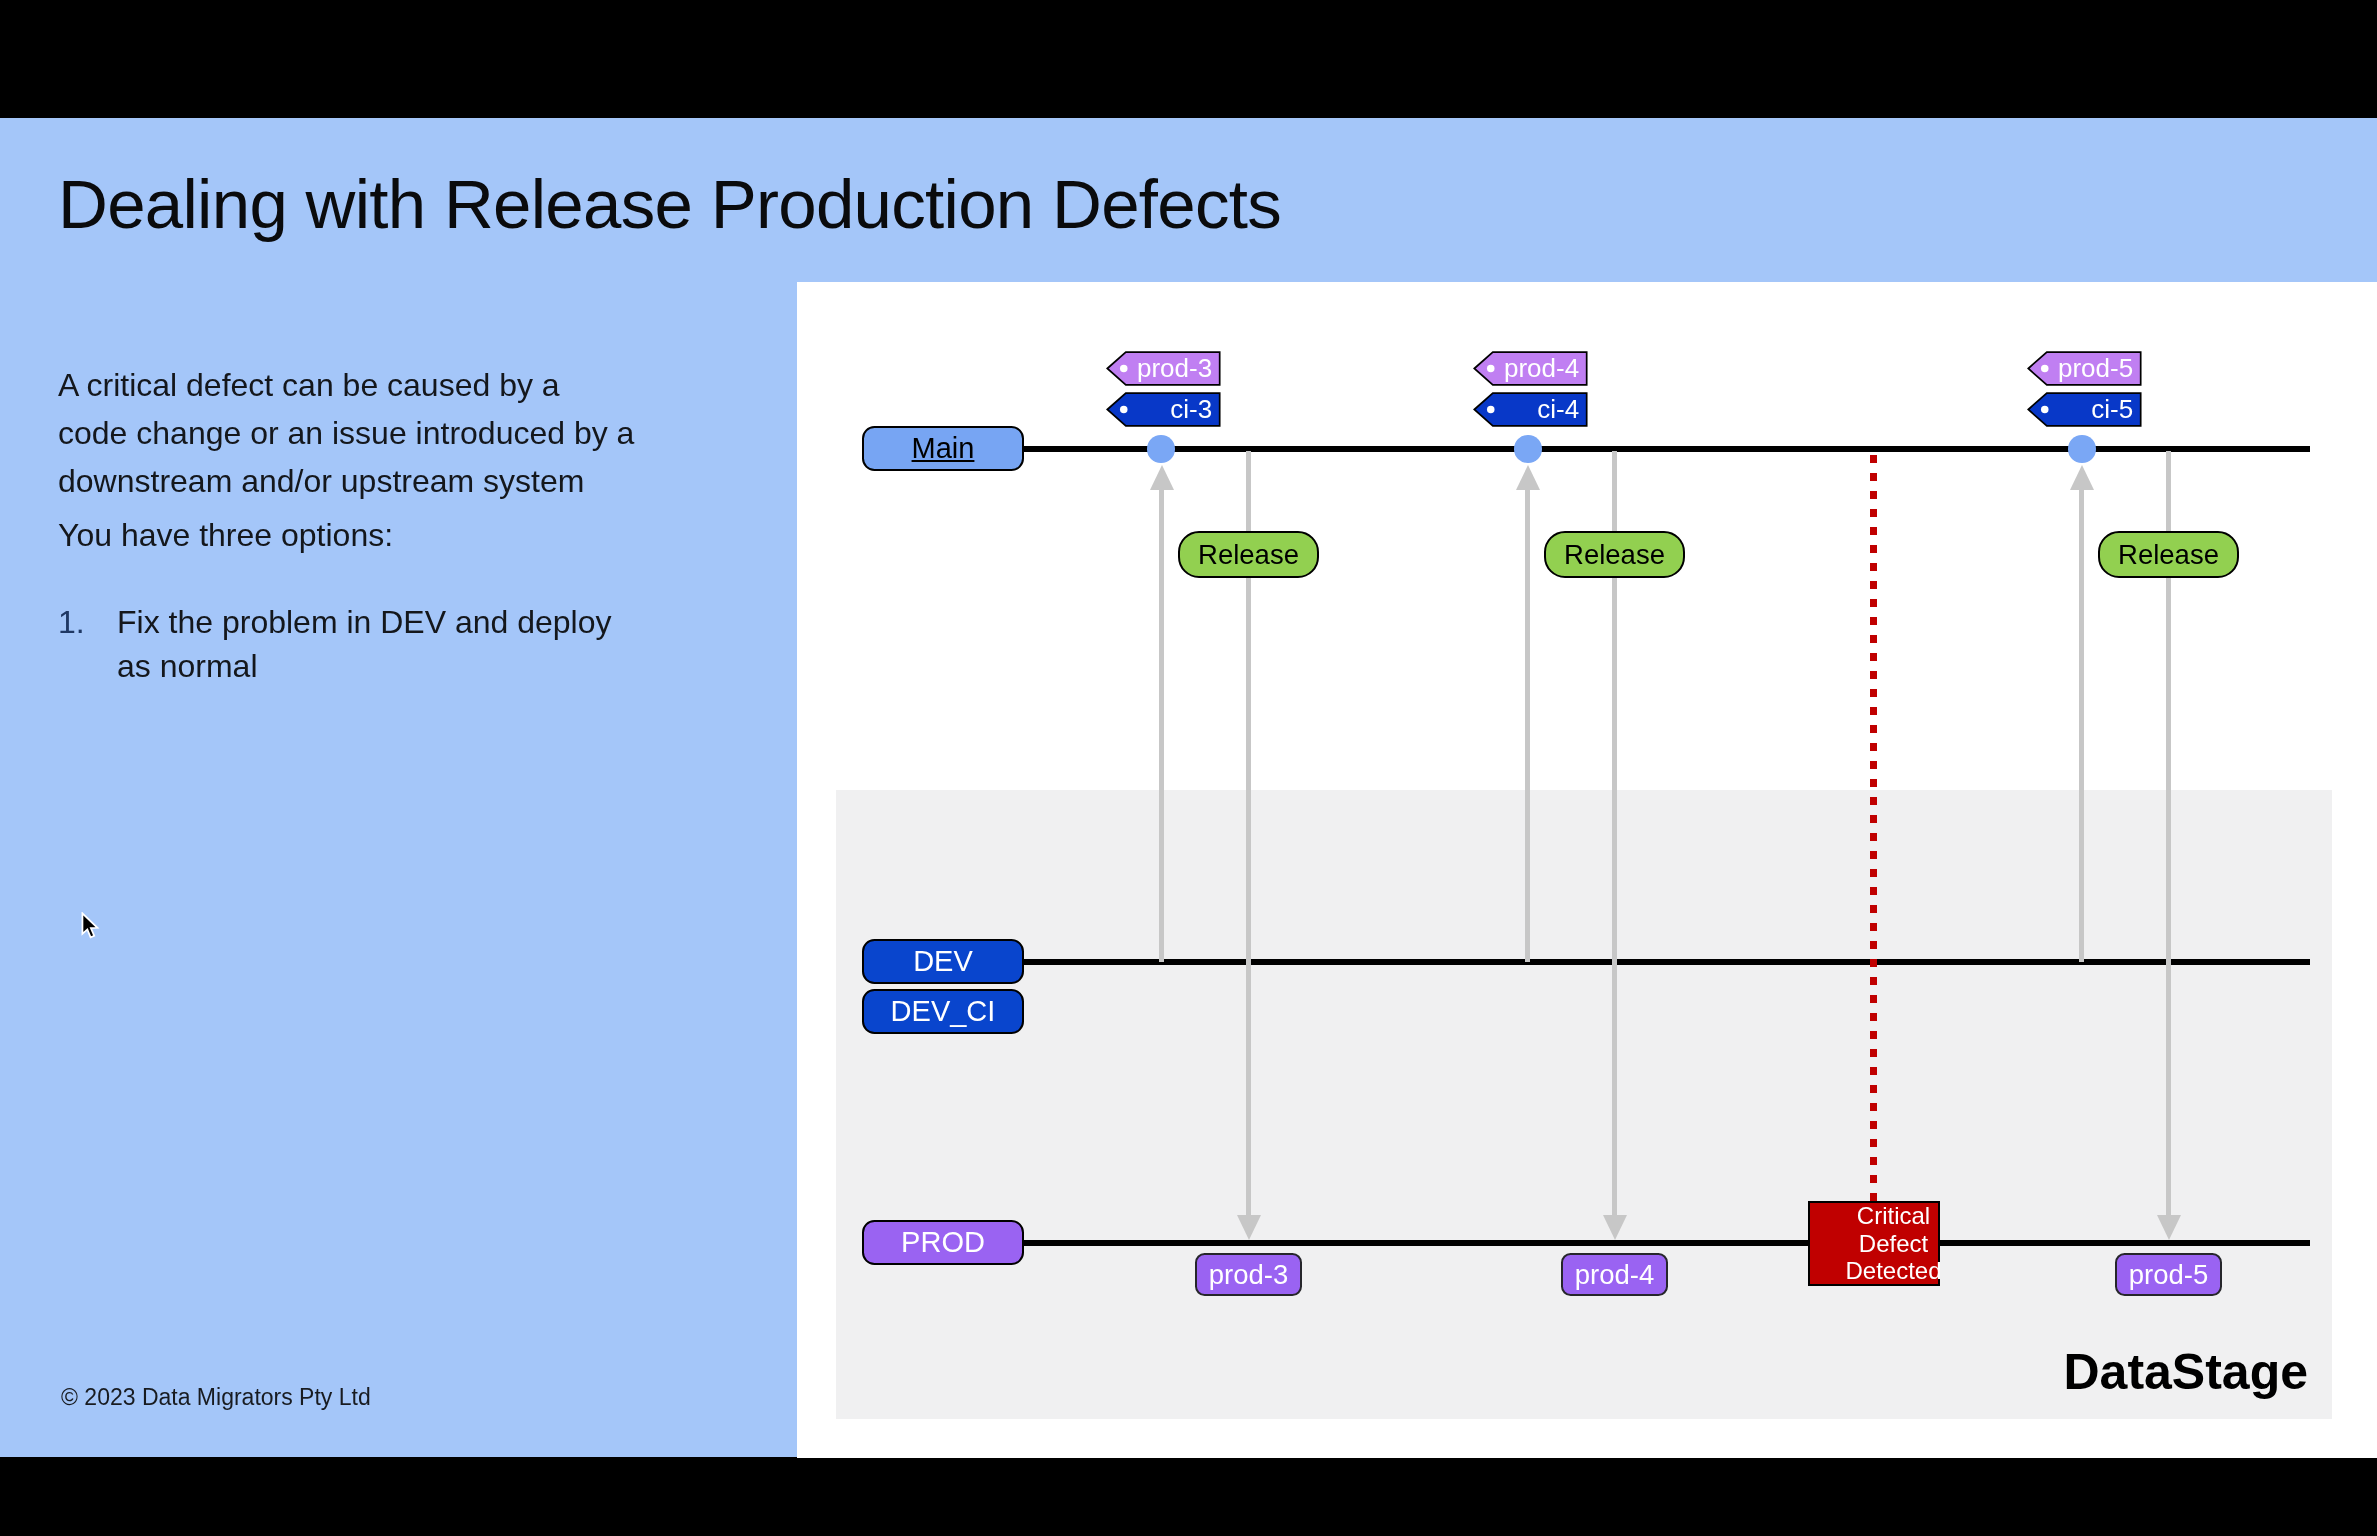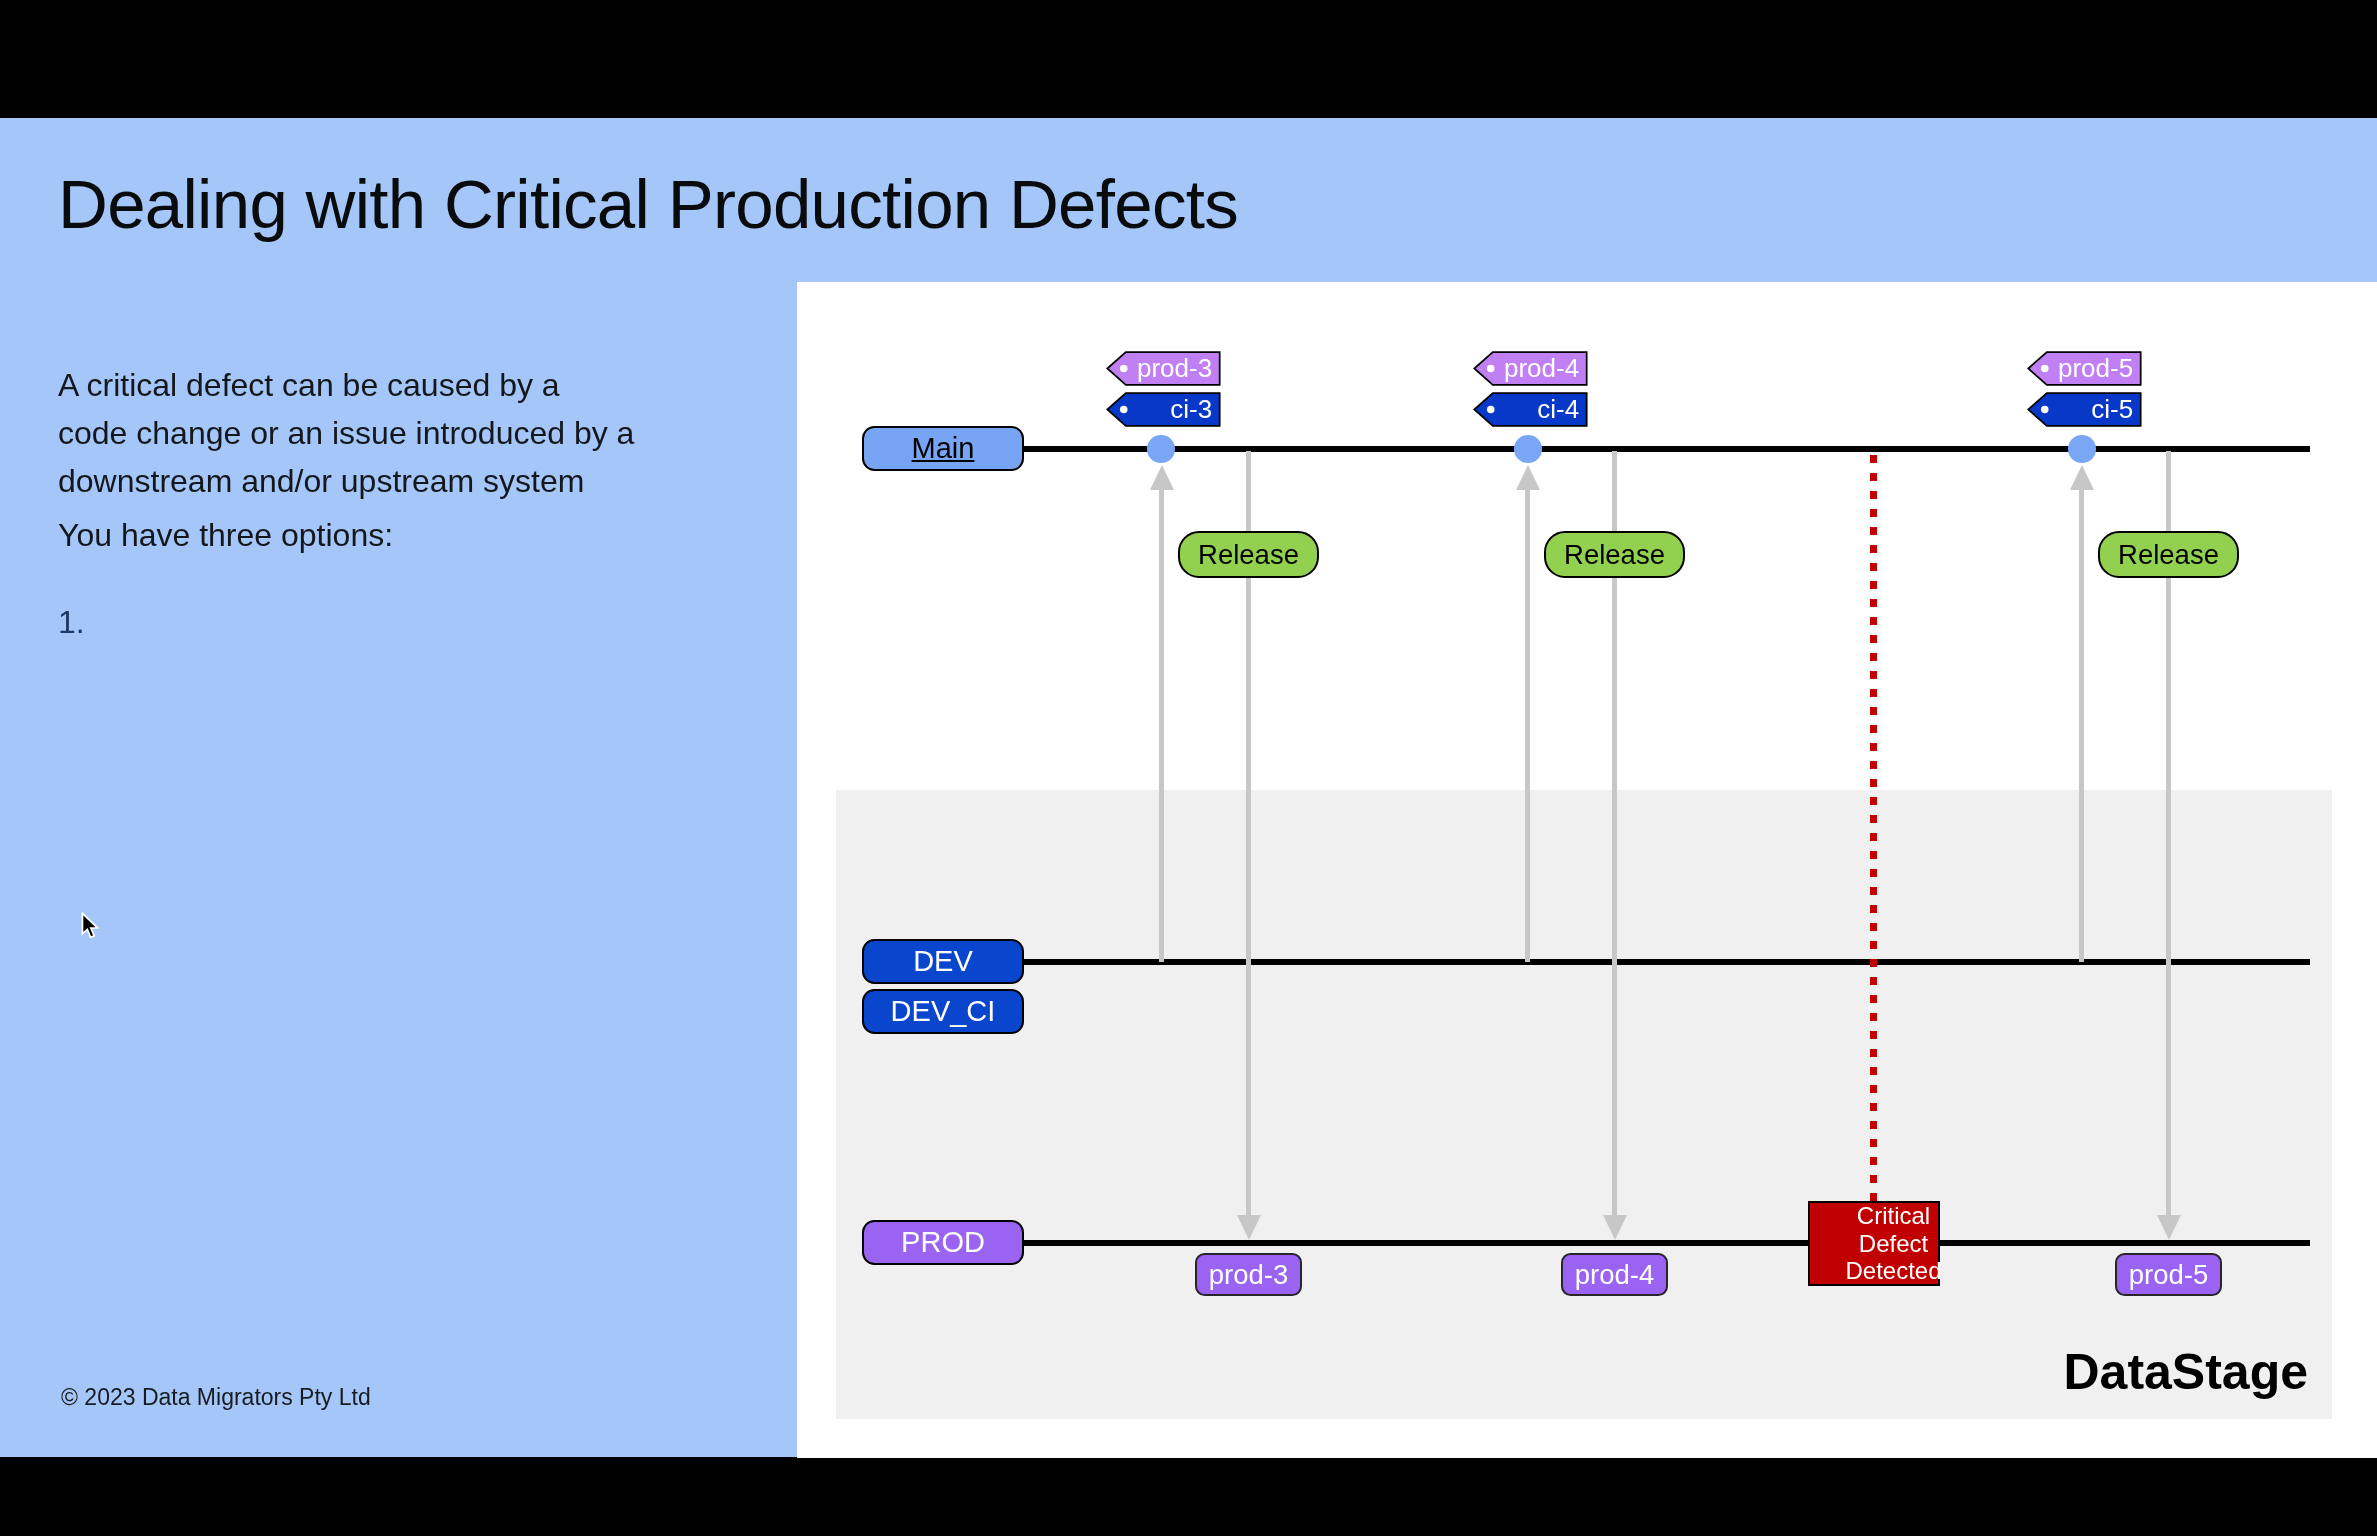--- a/index.html
+++ b/index.html
@@ -72,32 +72,36 @@
 </style>
 </head>
 <body>
 
 <div id="page">
 
   <div id="slide" class="abs"></div>
   <div id="white-panel" class="abs"></div>
   <div id="gray-zone" class="abs"></div>
 
-  <div id="title" class="abs">Dealing with Critical Production Defects</div>
+  <div id="title" class="abs">Dealing with Release Production Defects</div>
 
   <div id="body-par" class="abs">
     <div>A critical defect can be caused by a</div>
     <div>code change or an issue introduced by a</div>
     <div>downstream and/or upstream system</div>
   </div>
 
   <div id="options-intro" class="abs">You have three options:</div>
 
   <div id="option-item" class="abs">
     <div class="num">1.</div>
+    <div>
+      <div>Fix the problem in DEV and deploy</div>
+      <div>as normal</div>
+    </div>
   </div>
 
   <div id="footer-copy" class="abs">© 2023 Data Migrators Pty Ltd</div>
 
   <div id="git-label" class="abs">Git</div>
   <div id="datastage-label" class="abs">DataStage</div>
 
   <div id="main-line" class="abs branch-line"></div>
   <div id="dev-line" class="abs branch-line"></div>
   <div id="prod-line" class="abs branch-line"></div>

